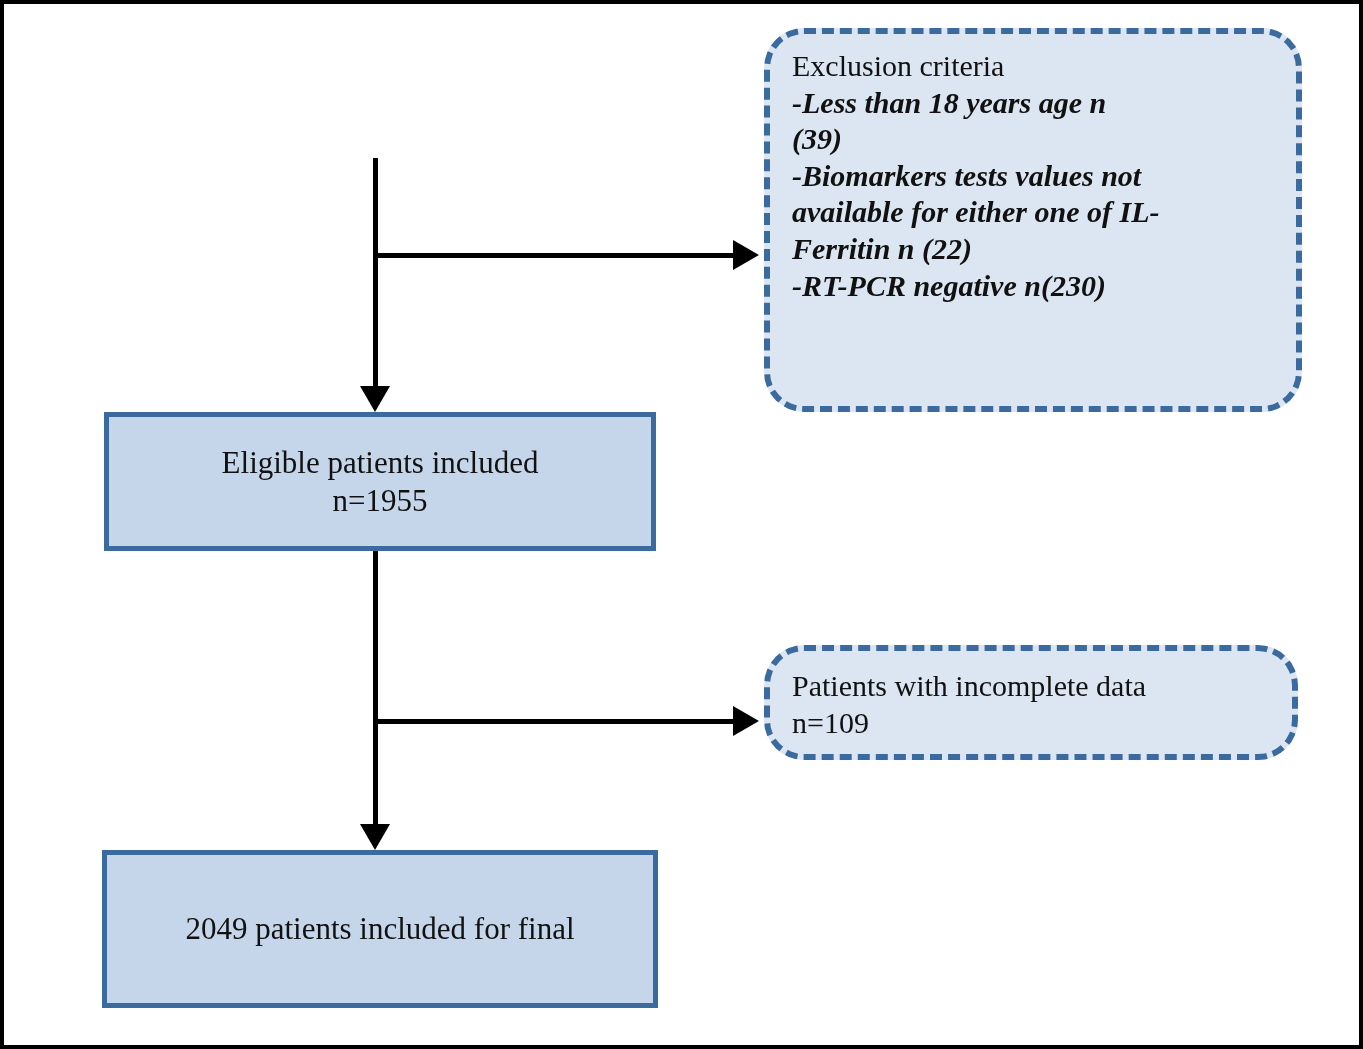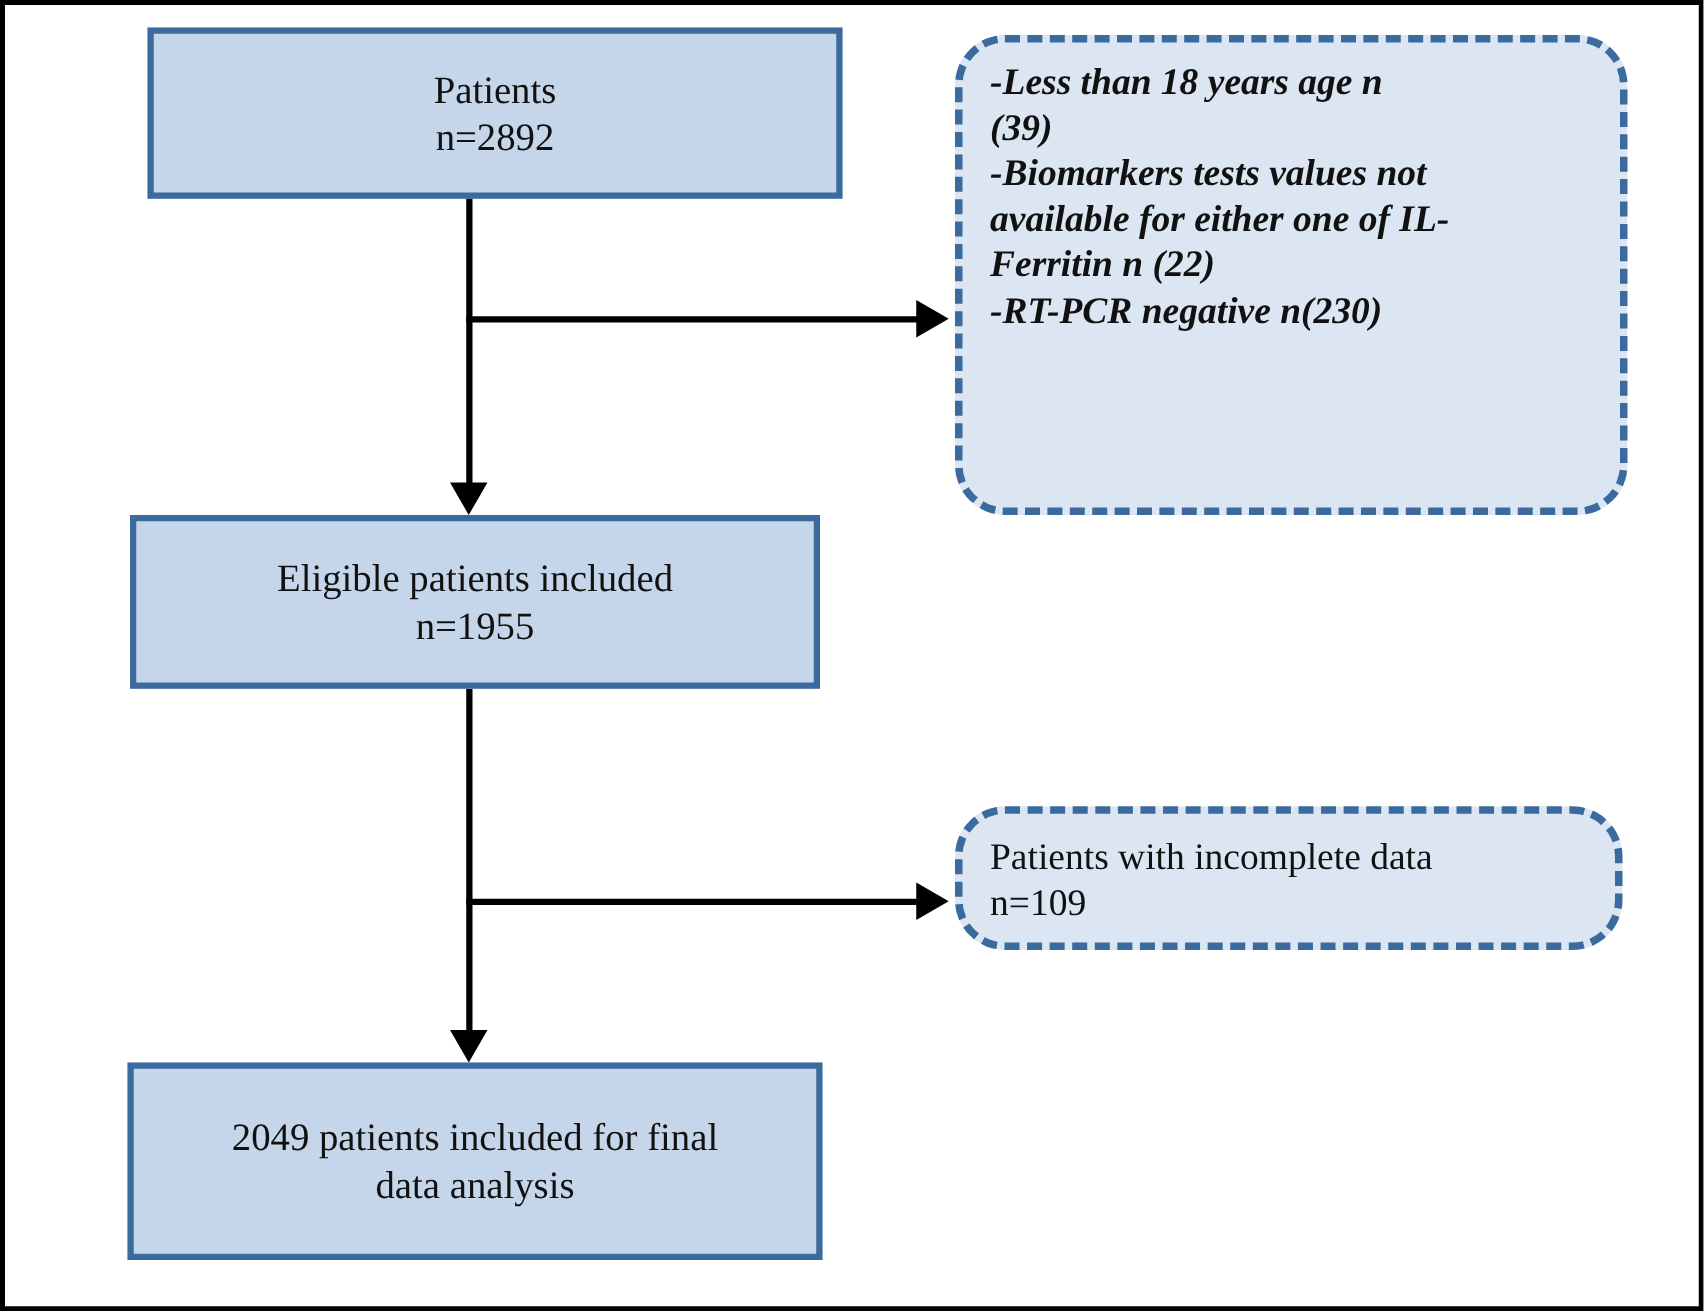--- a/index.html
+++ b/index.html
@@ -108,43 +108,39 @@
 
   <div class="hline" style="left:373px; top:253px; width:362px;"></div>
   <div class="arrow-right" style="left:733px; top:240px;"></div>
 
   <div class="vline" style="left:373px; top:551px; height:275px;"></div>
   <div class="arrow-down" style="left:360px; top:824px;"></div>
 
   <div class="hline" style="left:373px; top:719px; width:362px;"></div>
   <div class="arrow-right" style="left:733px; top:706px;"></div>
 
-  <div class="node solid-box" style="left:118px; top:22px; width:556px; height:137px;">
-    <span class="line">Patients</span>
-    <span class="line">n=2892</span>
-  </div>
 
   <div class="node dashed-box" style="left:764px; top:28px; width:538px; height:384px;">
+    <span class="line plain">Exclusion criteria</span>
     <span class="line italic">-Less than 18 years age   n</span>
     <span class="line italic">(39)</span>
     <span class="line italic">-Biomarkers tests values not</span>
     <span class="line italic">available for either  one of IL-</span>
     <span class="line italic">Ferritin   n (22)</span>
     <span class="line italic">-RT-PCR negative n(230)</span>
   </div>
 
   <div class="node solid-box" style="left:104px; top:412px; width:552px; height:139px;">
     <span class="line">Eligible patients included</span>
     <span class="line">n=1955</span>
   </div>
 
   <div class="node dashed-box" style="left:764px; top:645px; width:534px; height:115px; justify-content:center;">
     <span class="line plain">Patients with incomplete data</span>
     <span class="line plain">n=109</span>
   </div>
 
   <div class="node solid-box" style="left:102px; top:850px; width:556px; height:158px;">
     <span class="line">2049 patients included for final</span>
-    <span class="line">data analysis</span>
   </div>
 
   <div id="frame"></div>
 </div>
 
 </body></html>

